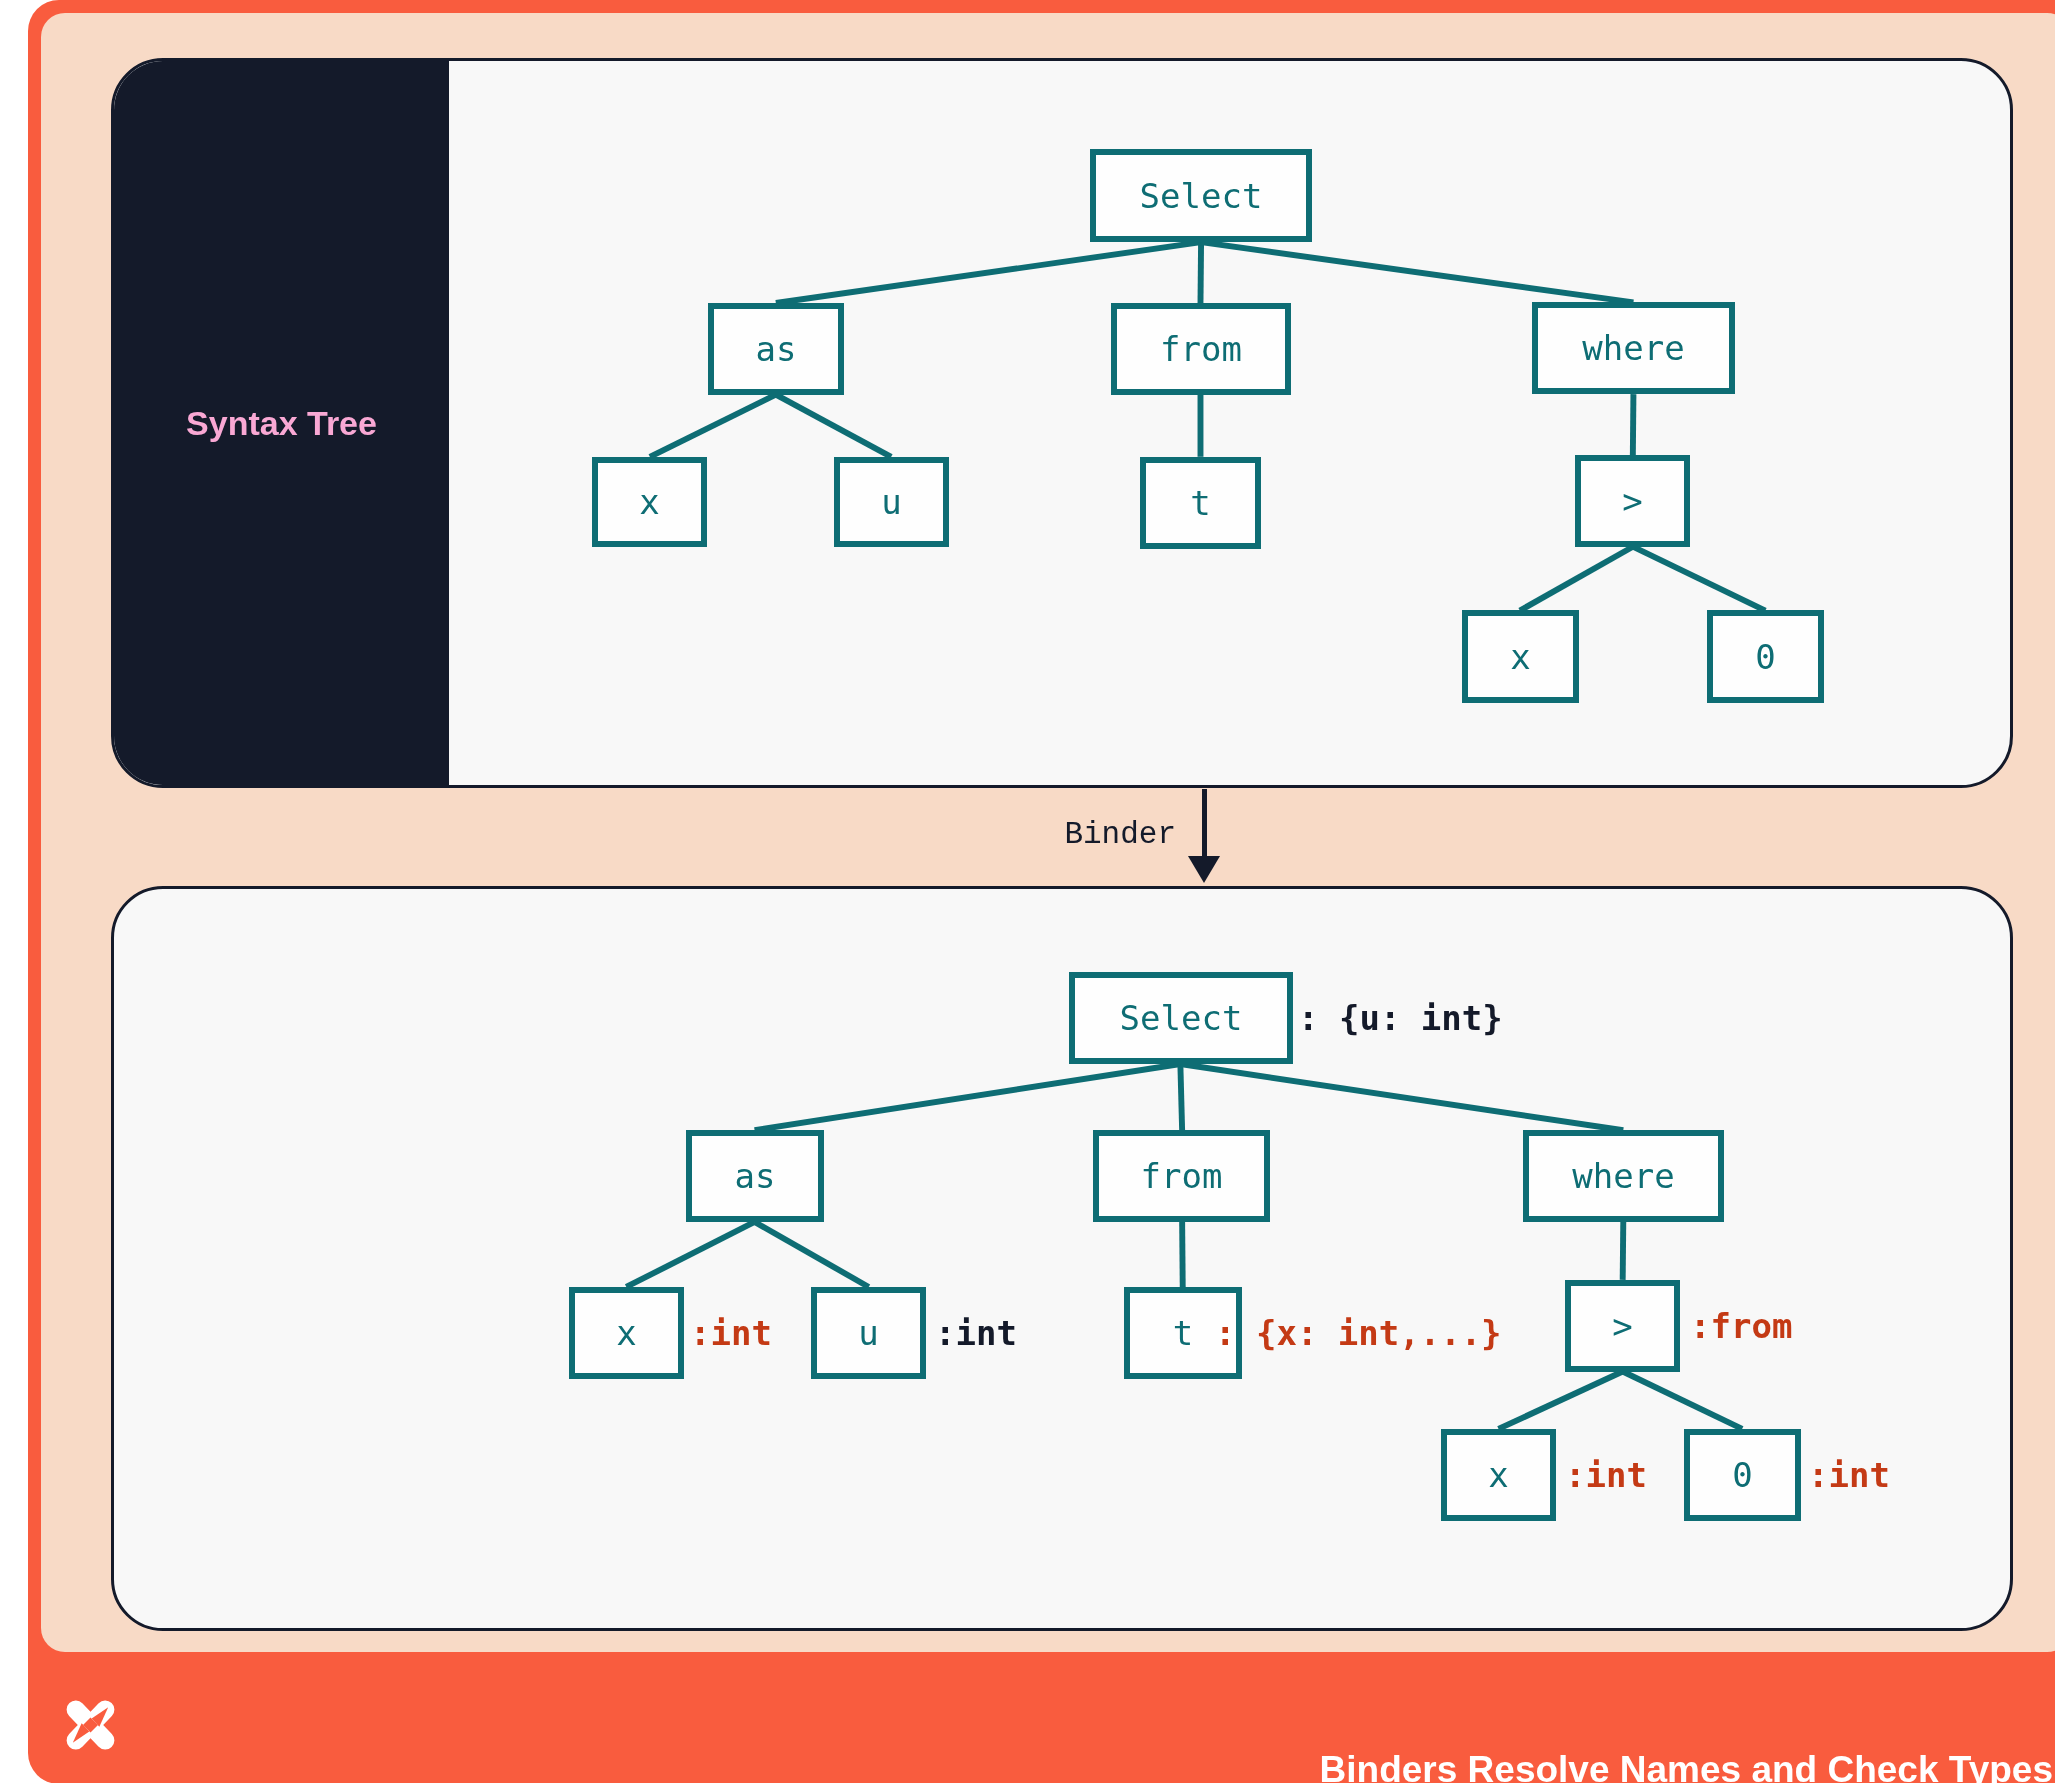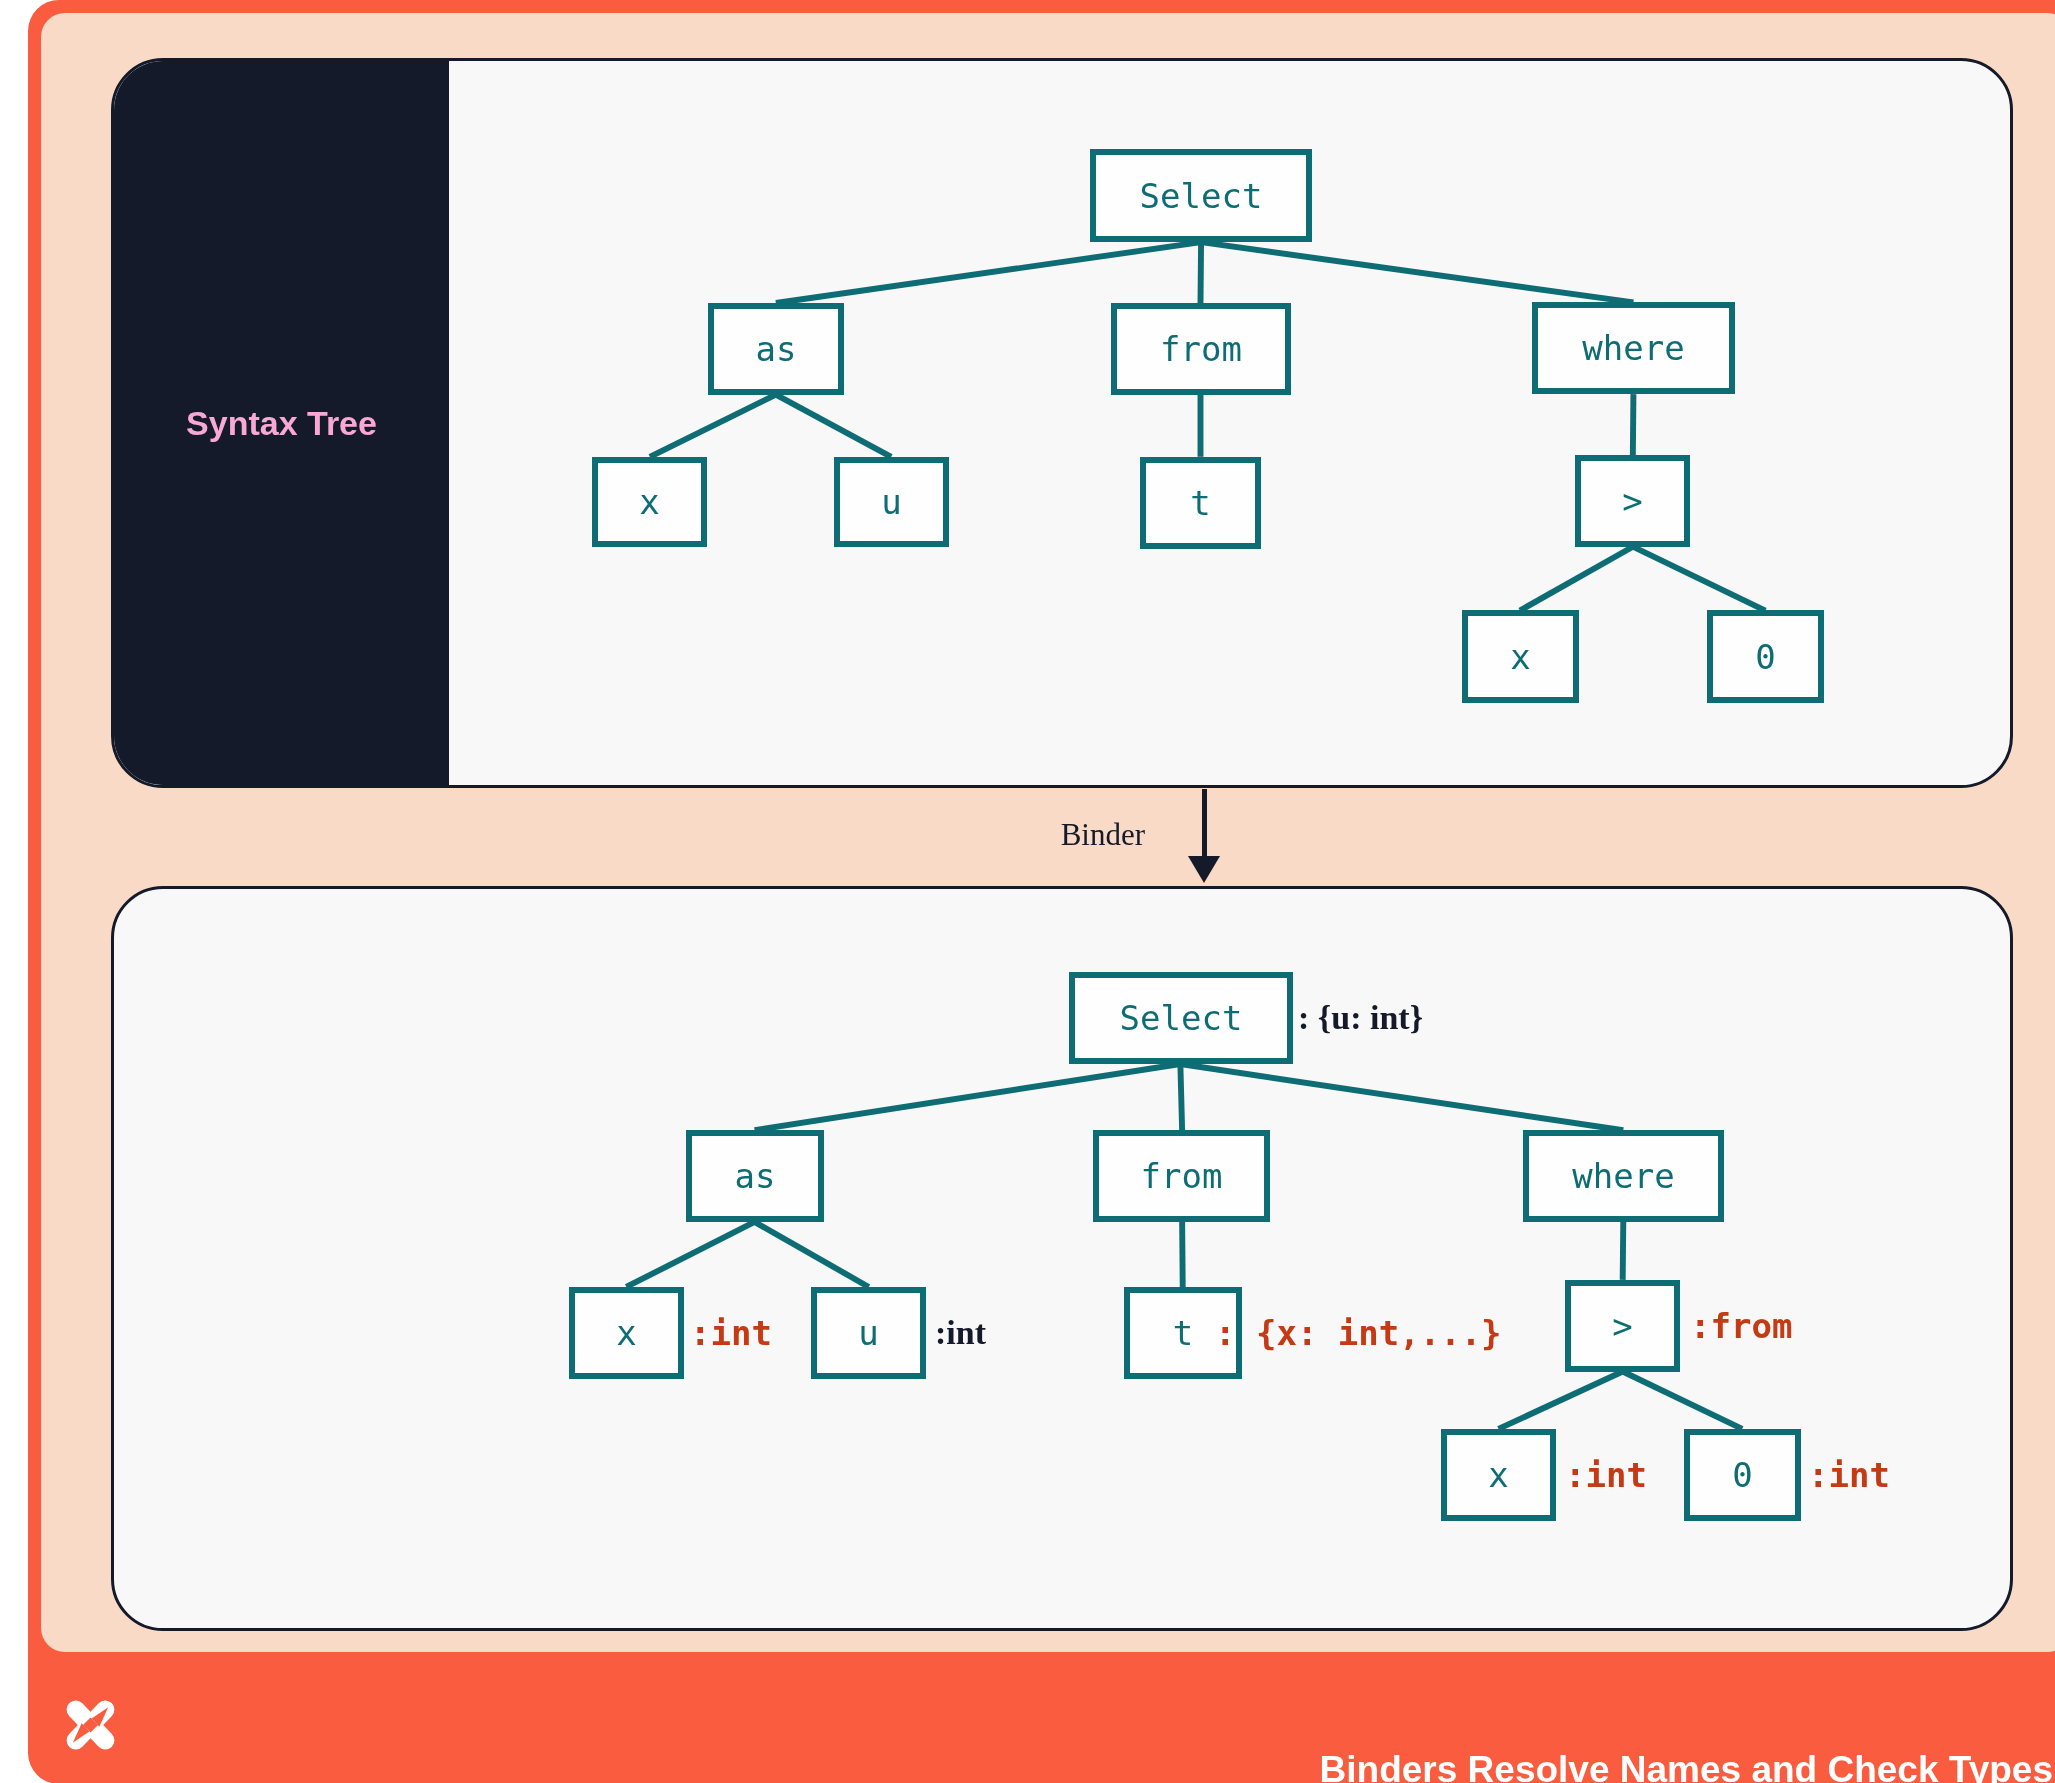--- a/index.html
+++ b/index.html
@@ -30,25 +30,25 @@
   .edges{position:absolute;left:0;top:0;pointer-events:none;}
   .edges line{stroke:var(--teal);stroke-width:10;}
 
   .node{position:absolute;box-sizing:border-box;border:6px solid var(--teal);
         background:var(--boxbg);display:flex;align-items:center;justify-content:center;
         font-family:"DejaVu Sans Mono",monospace;font-size:34px;color:var(--teal);
         white-space:pre;}
   .ann{position:absolute;height:92px;display:flex;align-items:center;
        font-family:"DejaVu Sans Mono",monospace;font-weight:bold;font-size:34px;white-space:pre;}
   .ann-red{color:var(--red);}
-  .ann-dark{color:var(--navy);font-family:Liberation Serif, serif;}
+  .ann-dark{color:var(--navy);}
 
   
-  .binder-label{position:absolute;left:792px;top:814px;width:325px;text-align:right;
-                font-family:Liberation Serif, serif;font-size:31px;color:var(--navy);
+  .binder-label{position:absolute;left:823px;top:814px;width:325px;text-align:right;
+                font-family:Liberation Mono, monospace;font-size:31px;color:var(--navy);
                 line-height:41px;}
   .binder-line{position:absolute;left:1174px;top:789px;width:5.3px;height:69px;background:var(--navy);}
   .binder-head{position:absolute;left:1160px;top:856px;width:0;height:0;
                border-left:16.6px solid transparent;border-right:16.6px solid transparent;
                border-top:27px solid var(--navy);}
 
   
   .footer-title{position:absolute;right:31px;top:1744px;height:51px;line-height:51px;
                 color:#FFFFFF;font-weight:bold;font-size:37px;text-align:right;}
   .logo{position:absolute;left:33px;top:1695px;}

